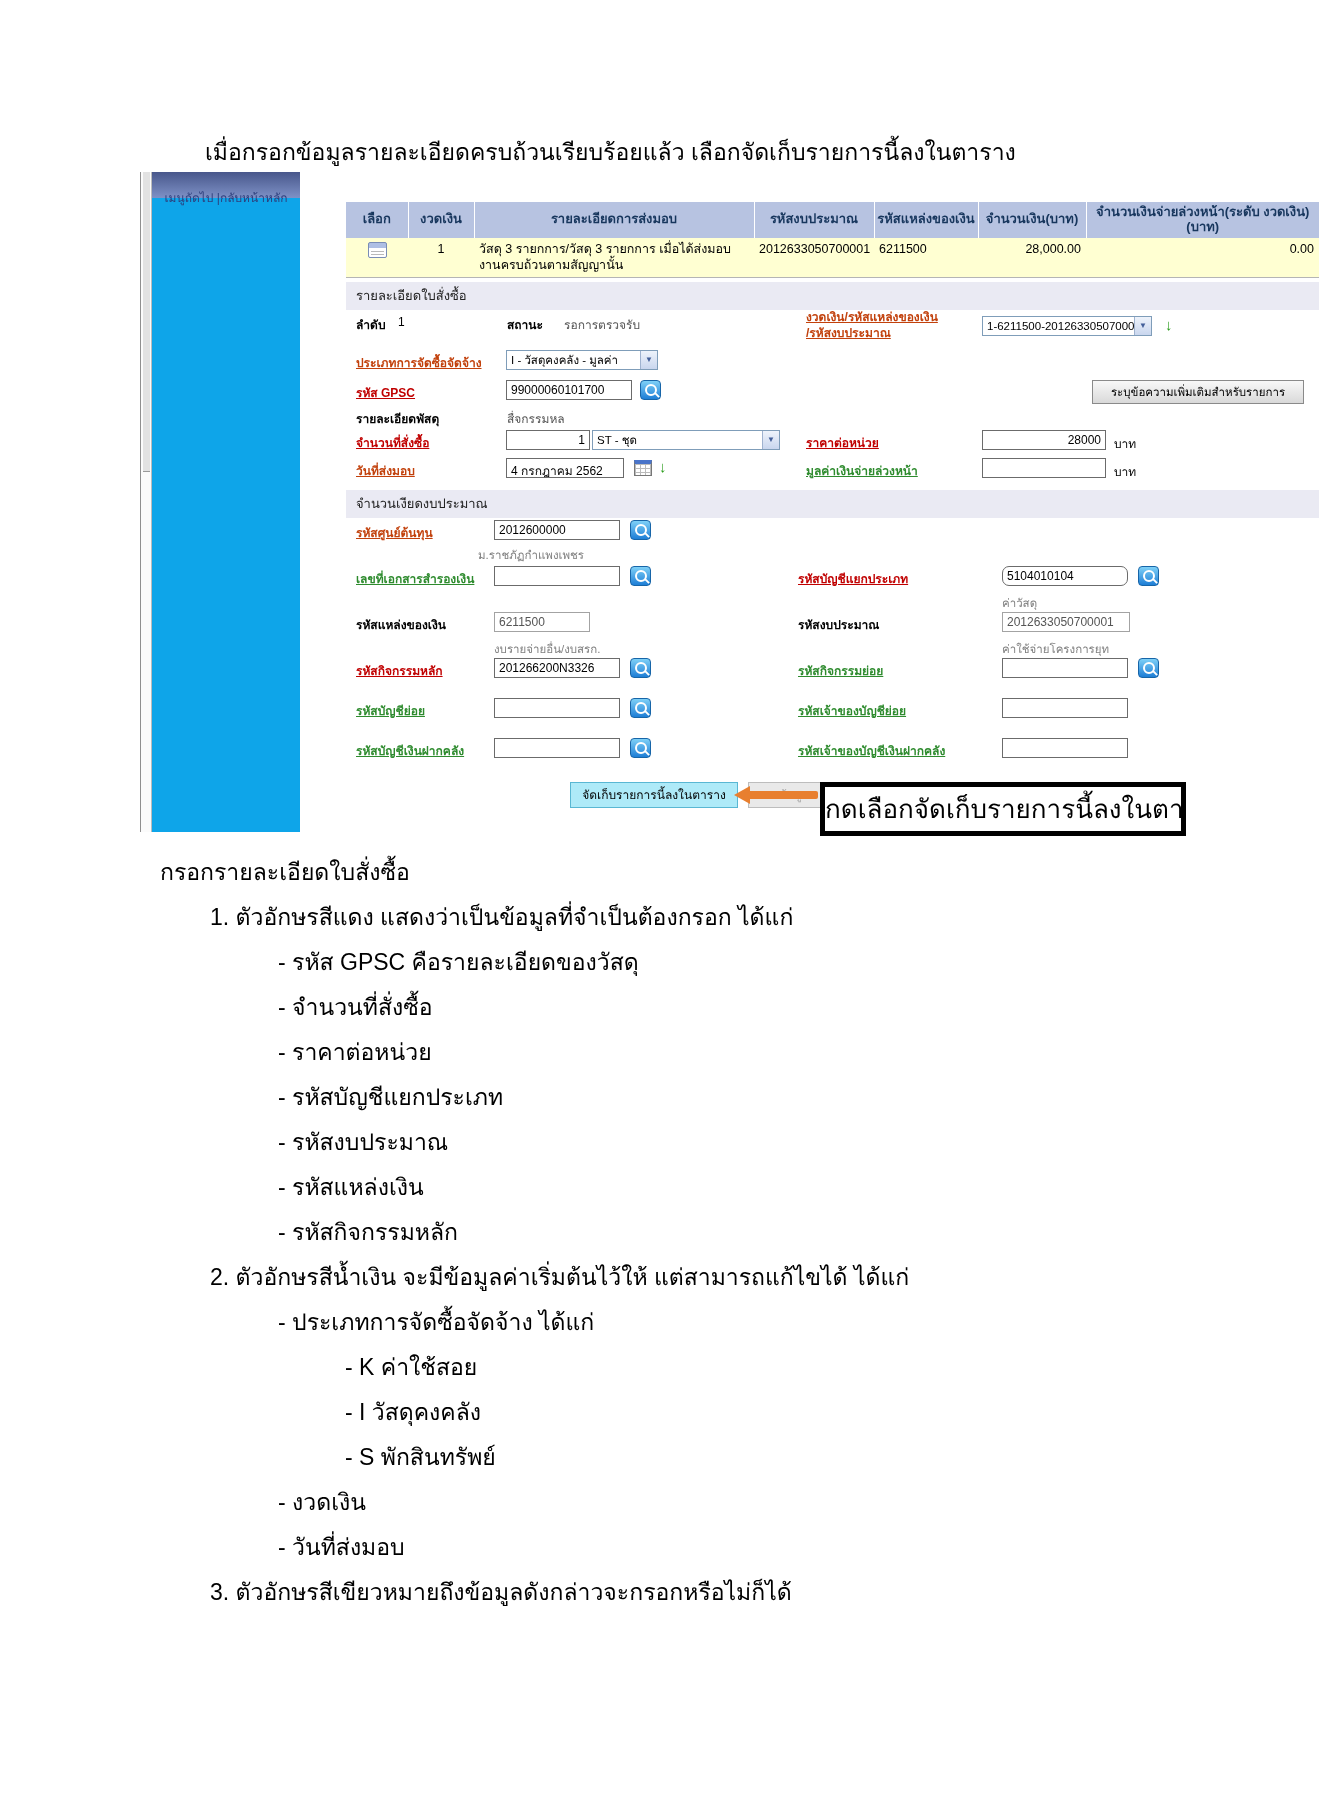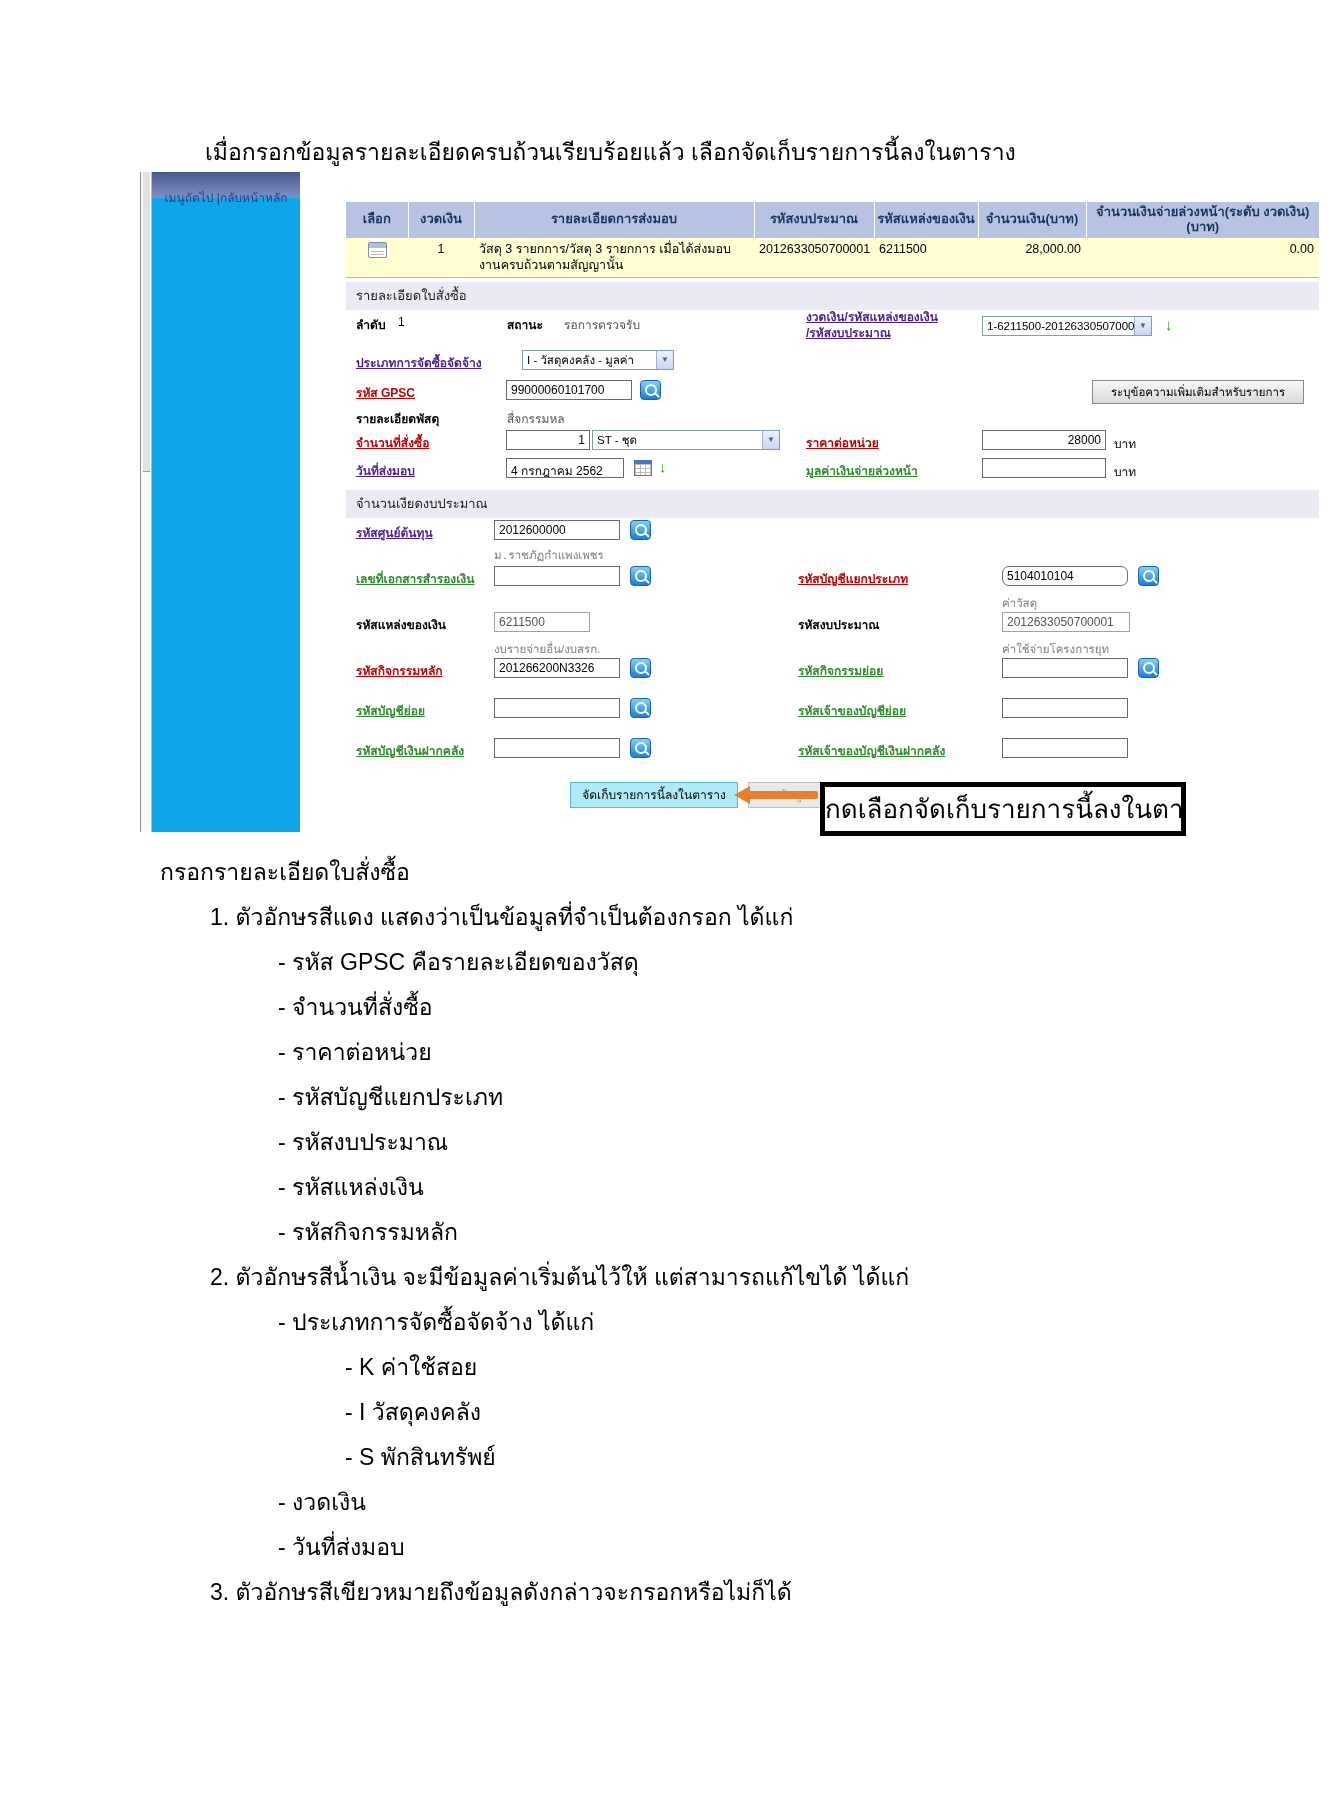--- a/index.html
+++ b/index.html
@@ -55,21 +55,21 @@
   .c1 { position:absolute; left:56px; top:5px; }
   .c2 { position:absolute; left:206px; top:2px; }
   .c3 { position:absolute; left:506px; top:5px; }
   .c4 { position:absolute; left:682px; top:2px; }
   .b2 { position:absolute; left:194px; top:2px; }
   .b3 { position:absolute; left:498px; top:5px; }
   .b4 { position:absolute; left:702px; top:2px; }
 
   .lbl { font-size:12px; font-weight:bold; white-space:nowrap; }
   .lbl-red   { color:#c00000; text-decoration:underline; }
-  .lbl-blue  { color:#4c1d95; text-decoration:underline; }
+  .lbl-blue  { color:#c2410c; text-decoration:underline; }
   .lbl-green { color:#2e8b2e; text-decoration:underline; }
   .lbl-black { color:#000; }
   .val { font-size:12px; color:#555; }
   .helper { font-size:11.5px; color:#808080; white-space:nowrap; }
 
   .inp { display:inline-block; border:1px solid #6b6b6b; background:#fff; height:20px;
     font-size:12px; padding:2px 4px; vertical-align:middle; white-space:nowrap; overflow:hidden; }
   .inp.right { text-align:right; }
   .inp.dis { border-color:#a3a3a3; color:#555; }
 
@@ -185,21 +185,21 @@
       </span>
       <span class="c4 sel" style="width:170px;top:6px;">
         <span class="sel-text">1-6211500-2012633050700001</span>
           <span class="sel-arr">▼</span>
       </span>
       <span class="garr" style="position:absolute;left:860px;top:6px;">↓</span>
     </div>
 
     <div class="frow" style="height:30px;">
       <span class="c1 lbl lbl-blue">ประเภทการจัดซื้อจัดจ้าง</span>
-      <span class="c2 sel" style="width:152px;margin-left:16px;">
+      <span class="c2 sel" style="width:152px;">
         <span class="sel-text">I - วัสดุคงคลัง - มูลค่า</span>
           <span class="sel-arr">▼</span>
       </span>
     </div>
 
     <div class="frow" style="height:30px;">
       <span class="c1 lbl lbl-red">รหัส GPSC</span>
       <span class="c2 inp" style="width:126px;">99000060101700</span>
       <span class="mag" style="position:absolute;left:336px;top:2px;"></span>
       <span class="btn-more">ระบุข้อความเพิ่มเติมสำหรับรายการ</span>
@@ -233,21 +233,21 @@
     </div>
 
     <div class="band">จำนวนเงียดงบประมาณ</div>
 
     <div class="frow" style="height:28px;">
       <span class="c1 lbl lbl-blue">รหัสศูนย์ต้นทุน</span>
       <span class="b2 inp" style="width:126px;">2012600000</span>
       <span class="mag" style="position:absolute;left:326px;top:2px;"></span>
     </div>
     <div class="frow" style="height:18px;">
-      <span class="helper" style="position:absolute;left:194px;top:0;font-family:Liberation Mono, monospace;">ม.ราชภัฏกำแพงเพชร</span>
+      <span class="helper" style="position:absolute;left:178px;top:0;">ม.ราชภัฏกำแพงเพชร</span>
     </div>
 
     <div class="frow" style="height:30px;">
       <span class="c1 lbl lbl-green">เลขที่เอกสารสำรองเงิน</span>
       <span class="b2 inp" style="width:126px;"></span>
       <span class="mag" style="position:absolute;left:326px;top:2px;"></span>
       <span class="b3 lbl lbl-red">รหัสบัญชีแยกประเภท</span>
       <span class="b4 inp" style="width:126px;border-radius:7px;">5104010104</span>
       <span class="mag" style="position:absolute;left:834px;top:2px;"></span>
     </div>

